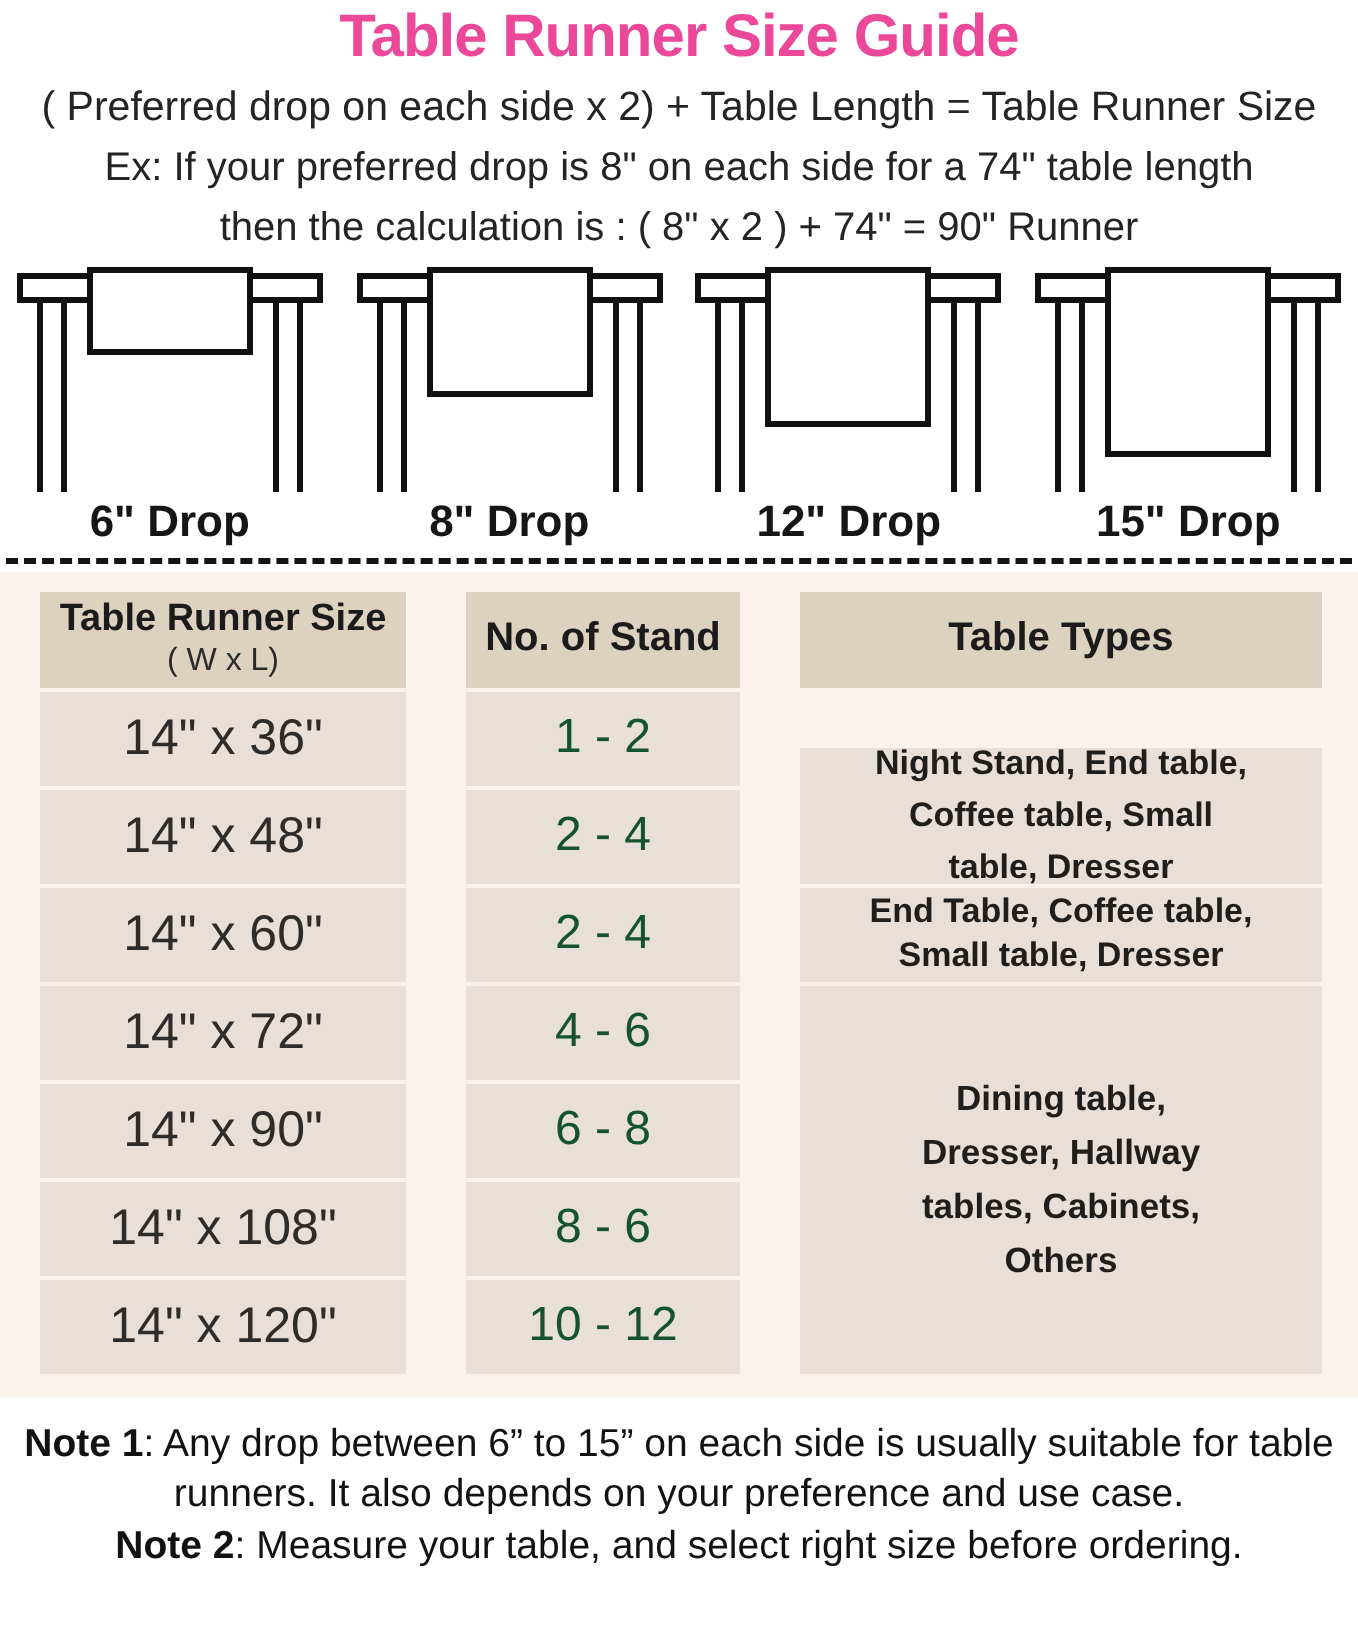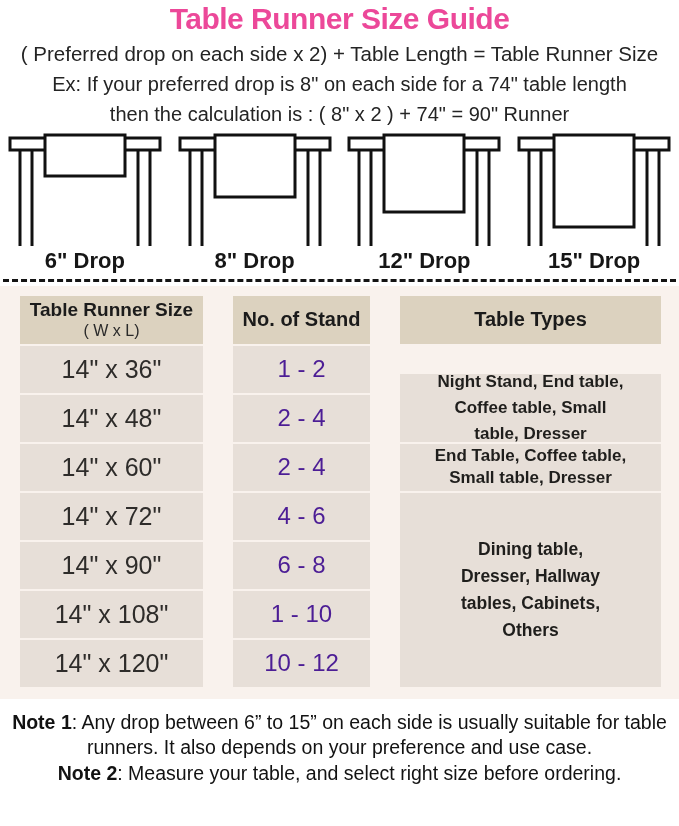--- a/index.html
+++ b/index.html
@@ -87,21 +87,21 @@
     flex-direction:column;
     align-items:center;
     justify-content:center;
     text-align:center;
   }
   .cell.header{background:var(--header-cell);}
   .h-main{font-size:19px;font-weight:700;line-height:1.15;color:#1b1b1b;}
   .h-sub{font-size:16px;font-weight:400;line-height:1.2;color:#2a2a2a;}
   .h-single{font-size:20px;font-weight:700;color:#1b1b1b;}
   .size-val{font-size:25px;font-weight:400;color:#2e2c2a;}
-  .seats-val{font-size:24px;font-weight:400;color:#4c1d95;}
+  .seats-val{font-size:24px;font-weight:400;color:#14532d;}
   .type-cell{
     font-weight:700;
     color:#1f1e1c;
     white-space:pre-line;
   }
   .type-a{font-size:17px;line-height:26px;margin-top:28px;}
   .type-b{font-size:17px;line-height:22px;}
   .type-c{font-size:17.5px;line-height:27px;}
 
   
@@ -223,21 +223,21 @@
       <div class="cell" style="grid-column:2;grid-row:4;">
           <span class="seats-val">2 - 4</span>
         </div>
       <div class="cell" style="grid-column:2;grid-row:5;">
           <span class="seats-val">4 - 6</span>
         </div>
       <div class="cell" style="grid-column:2;grid-row:6;">
           <span class="seats-val">6 - 8</span>
         </div>
       <div class="cell" style="grid-column:2;grid-row:7;">
-          <span class="seats-val">1 - 10</span>
+          <span class="seats-val">8 - 6</span>
         </div>
       <div class="cell" style="grid-column:2;grid-row:8;">
           <span class="seats-val">10 - 12</span>
         </div>
 
       <div class="cell type-cell type-a" style="grid-column:3;grid-row:2 / span 2;">Night Stand, End table,
 Coffee table, Small
 table, Dresser</div>
       <div class="cell type-cell type-b" style="grid-column:3;grid-row:4;">End Table, Coffee table,
 Small table, Dresser</div>

